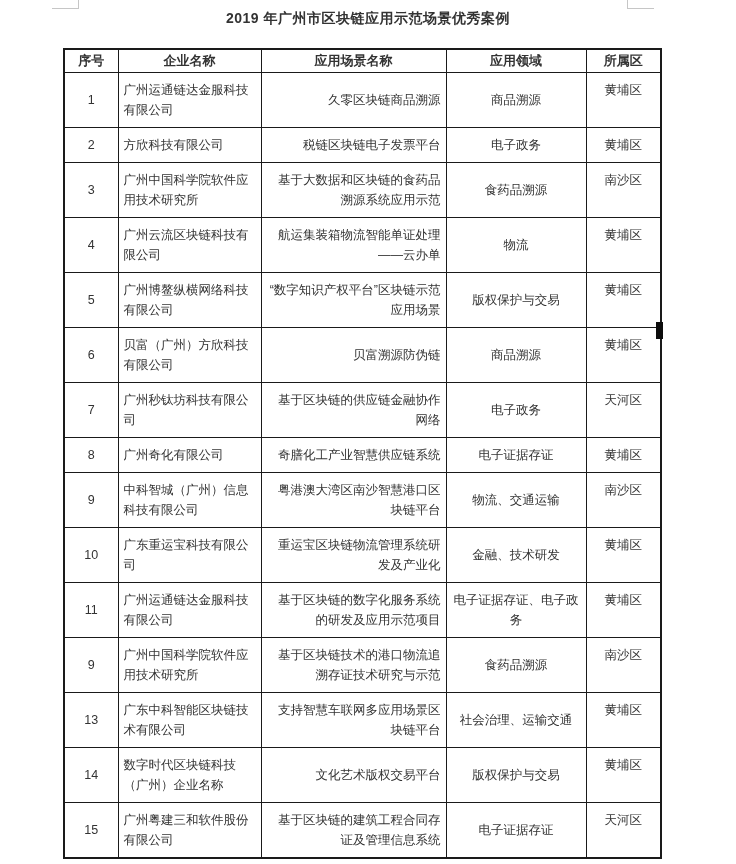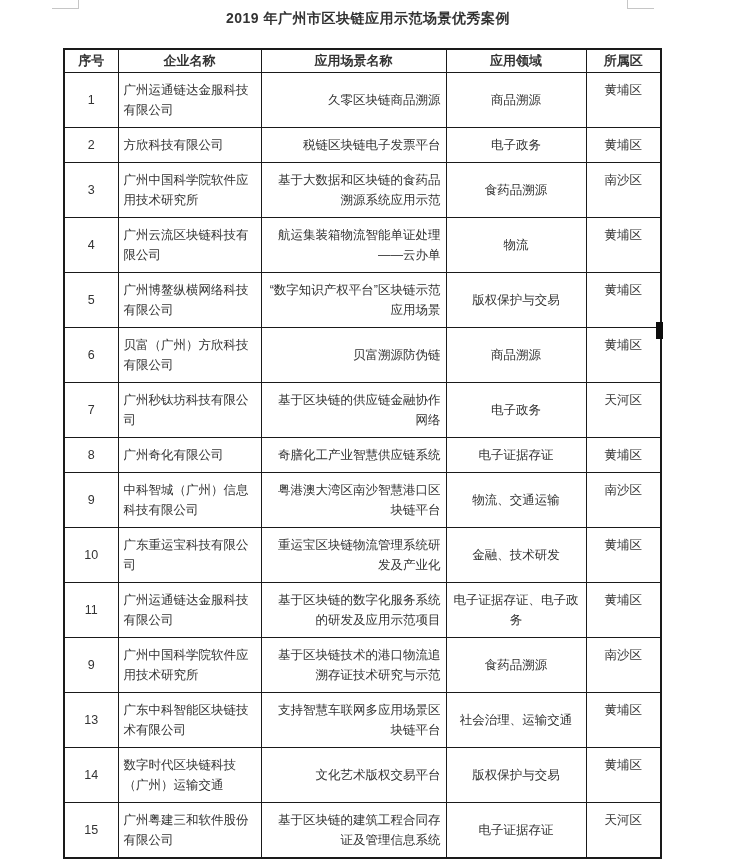--- a/index.html
+++ b/index.html
@@ -170,21 +170,21 @@
         </tr>
         <tr>
           <td class="col-no">13</td>
           <td class="col-company">广东中科智能区块链技术有限公司</td>
           <td class="col-scenario">支持智慧车联网多应用场景区块链平台</td>
           <td class="col-field">社会治理、运输交通</td>
           <td class="col-district">黄埔区</td>
         </tr>
         <tr>
           <td class="col-no">14</td>
-          <td class="col-company">数字时代区块链科技（广州）运输交通</td>
+          <td class="col-company">数字时代区块链科技（广州）企业名称</td>
           <td class="col-scenario">文化艺术版权交易平台</td>
           <td class="col-field">版权保护与交易</td>
           <td class="col-district">黄埔区</td>
         </tr>
         <tr>
           <td class="col-no">15</td>
           <td class="col-company">广州粤建三和软件股份有限公司</td>
           <td class="col-scenario">基于区块链的建筑工程合同存证及管理信息系统</td>
           <td class="col-field">电子证据存证</td>
           <td class="col-district">天河区</td>

